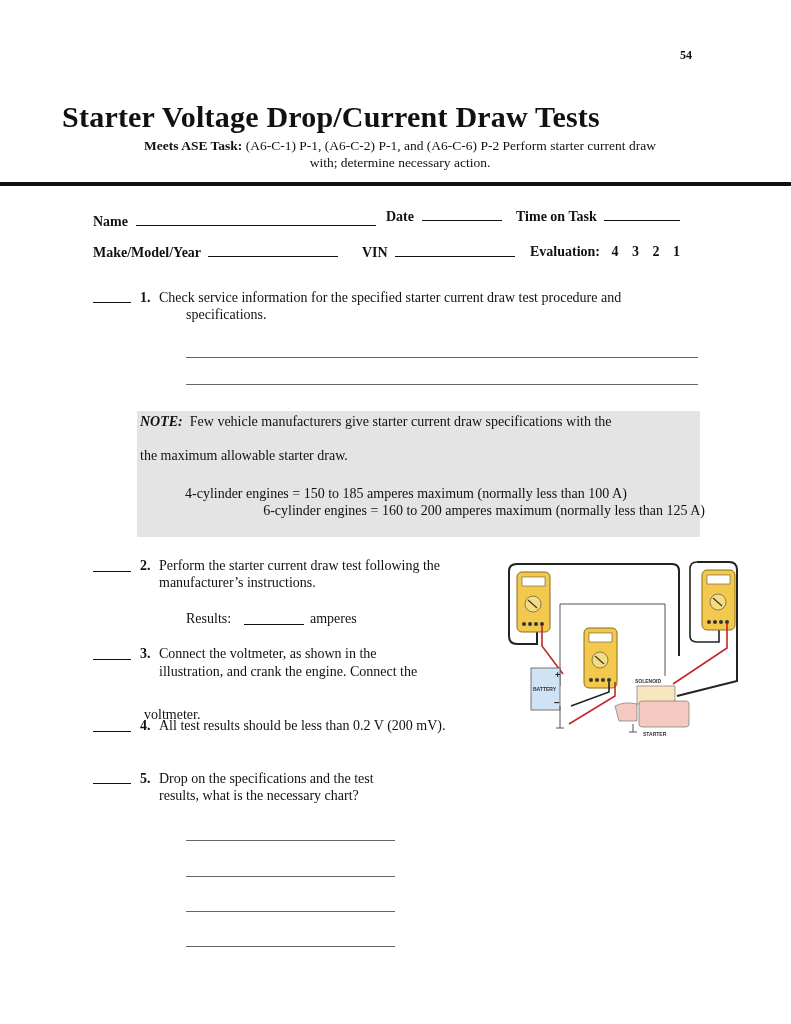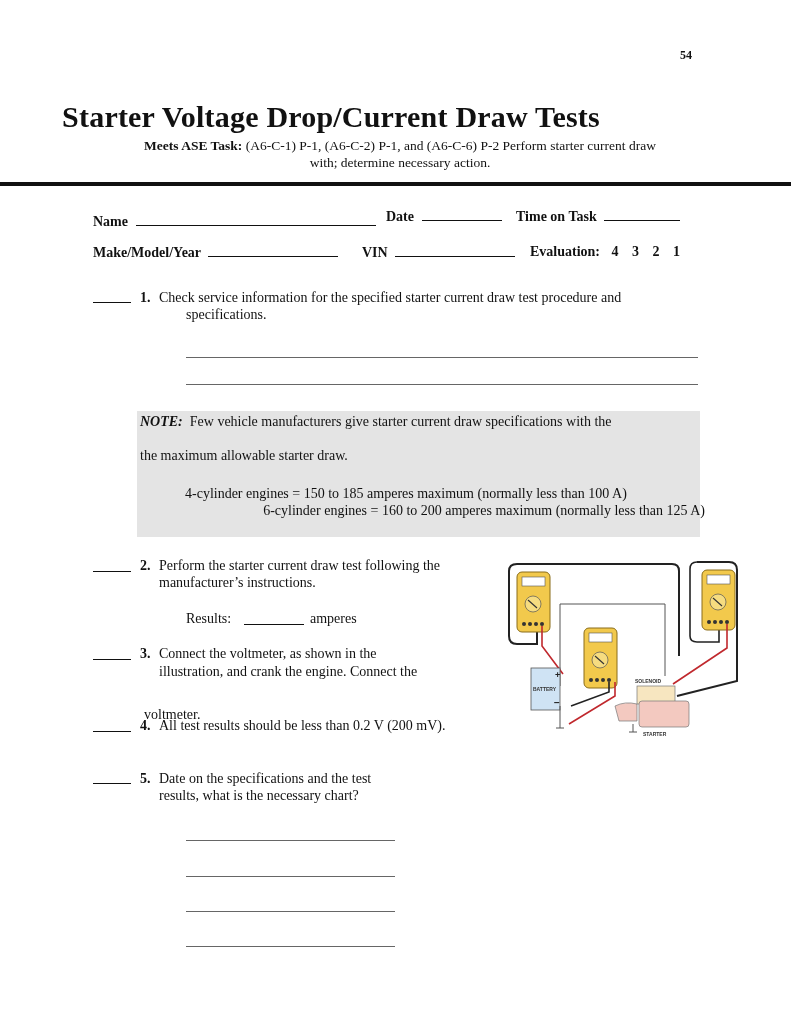--- a/index.html
+++ b/index.html
@@ -104,21 +104,21 @@
 
 <div class="item">
   <div class="chk" style="top:731px;"></div>
   <div class="num abs" style="left:140px; top:717px;">4.</div>
   <div class="txt" style="left:159px; top:717px;">All test results should be less than 0.2 V (200 mV).</div>
 </div>
 
 <div class="item">
   <div class="chk" style="top:783px;"></div>
   <div class="num abs" style="left:140px; top:770px;">5.</div>
-  <div class="txt" style="left:159px; top:770px;">Date on the specifications and the test</div>
+  <div class="txt" style="left:159px; top:770px;">Drop on the specifications and the test</div>
   <div class="txt" style="left:159px; top:787px;">results, what is the necessary chart?</div>
 </div>
 <div class="ans-line" style="left:186px; top:840px; width:209px;"></div>
 <div class="ans-line" style="left:186px; top:876px; width:209px;"></div>
 <div class="ans-line" style="left:186px; top:911px; width:209px;"></div>
 <div class="ans-line" style="left:186px; top:946px; width:209px;"></div>
 
 <div class="abs diagram">
   <svg width="246" height="180" viewBox="0 0 246 180">
 

